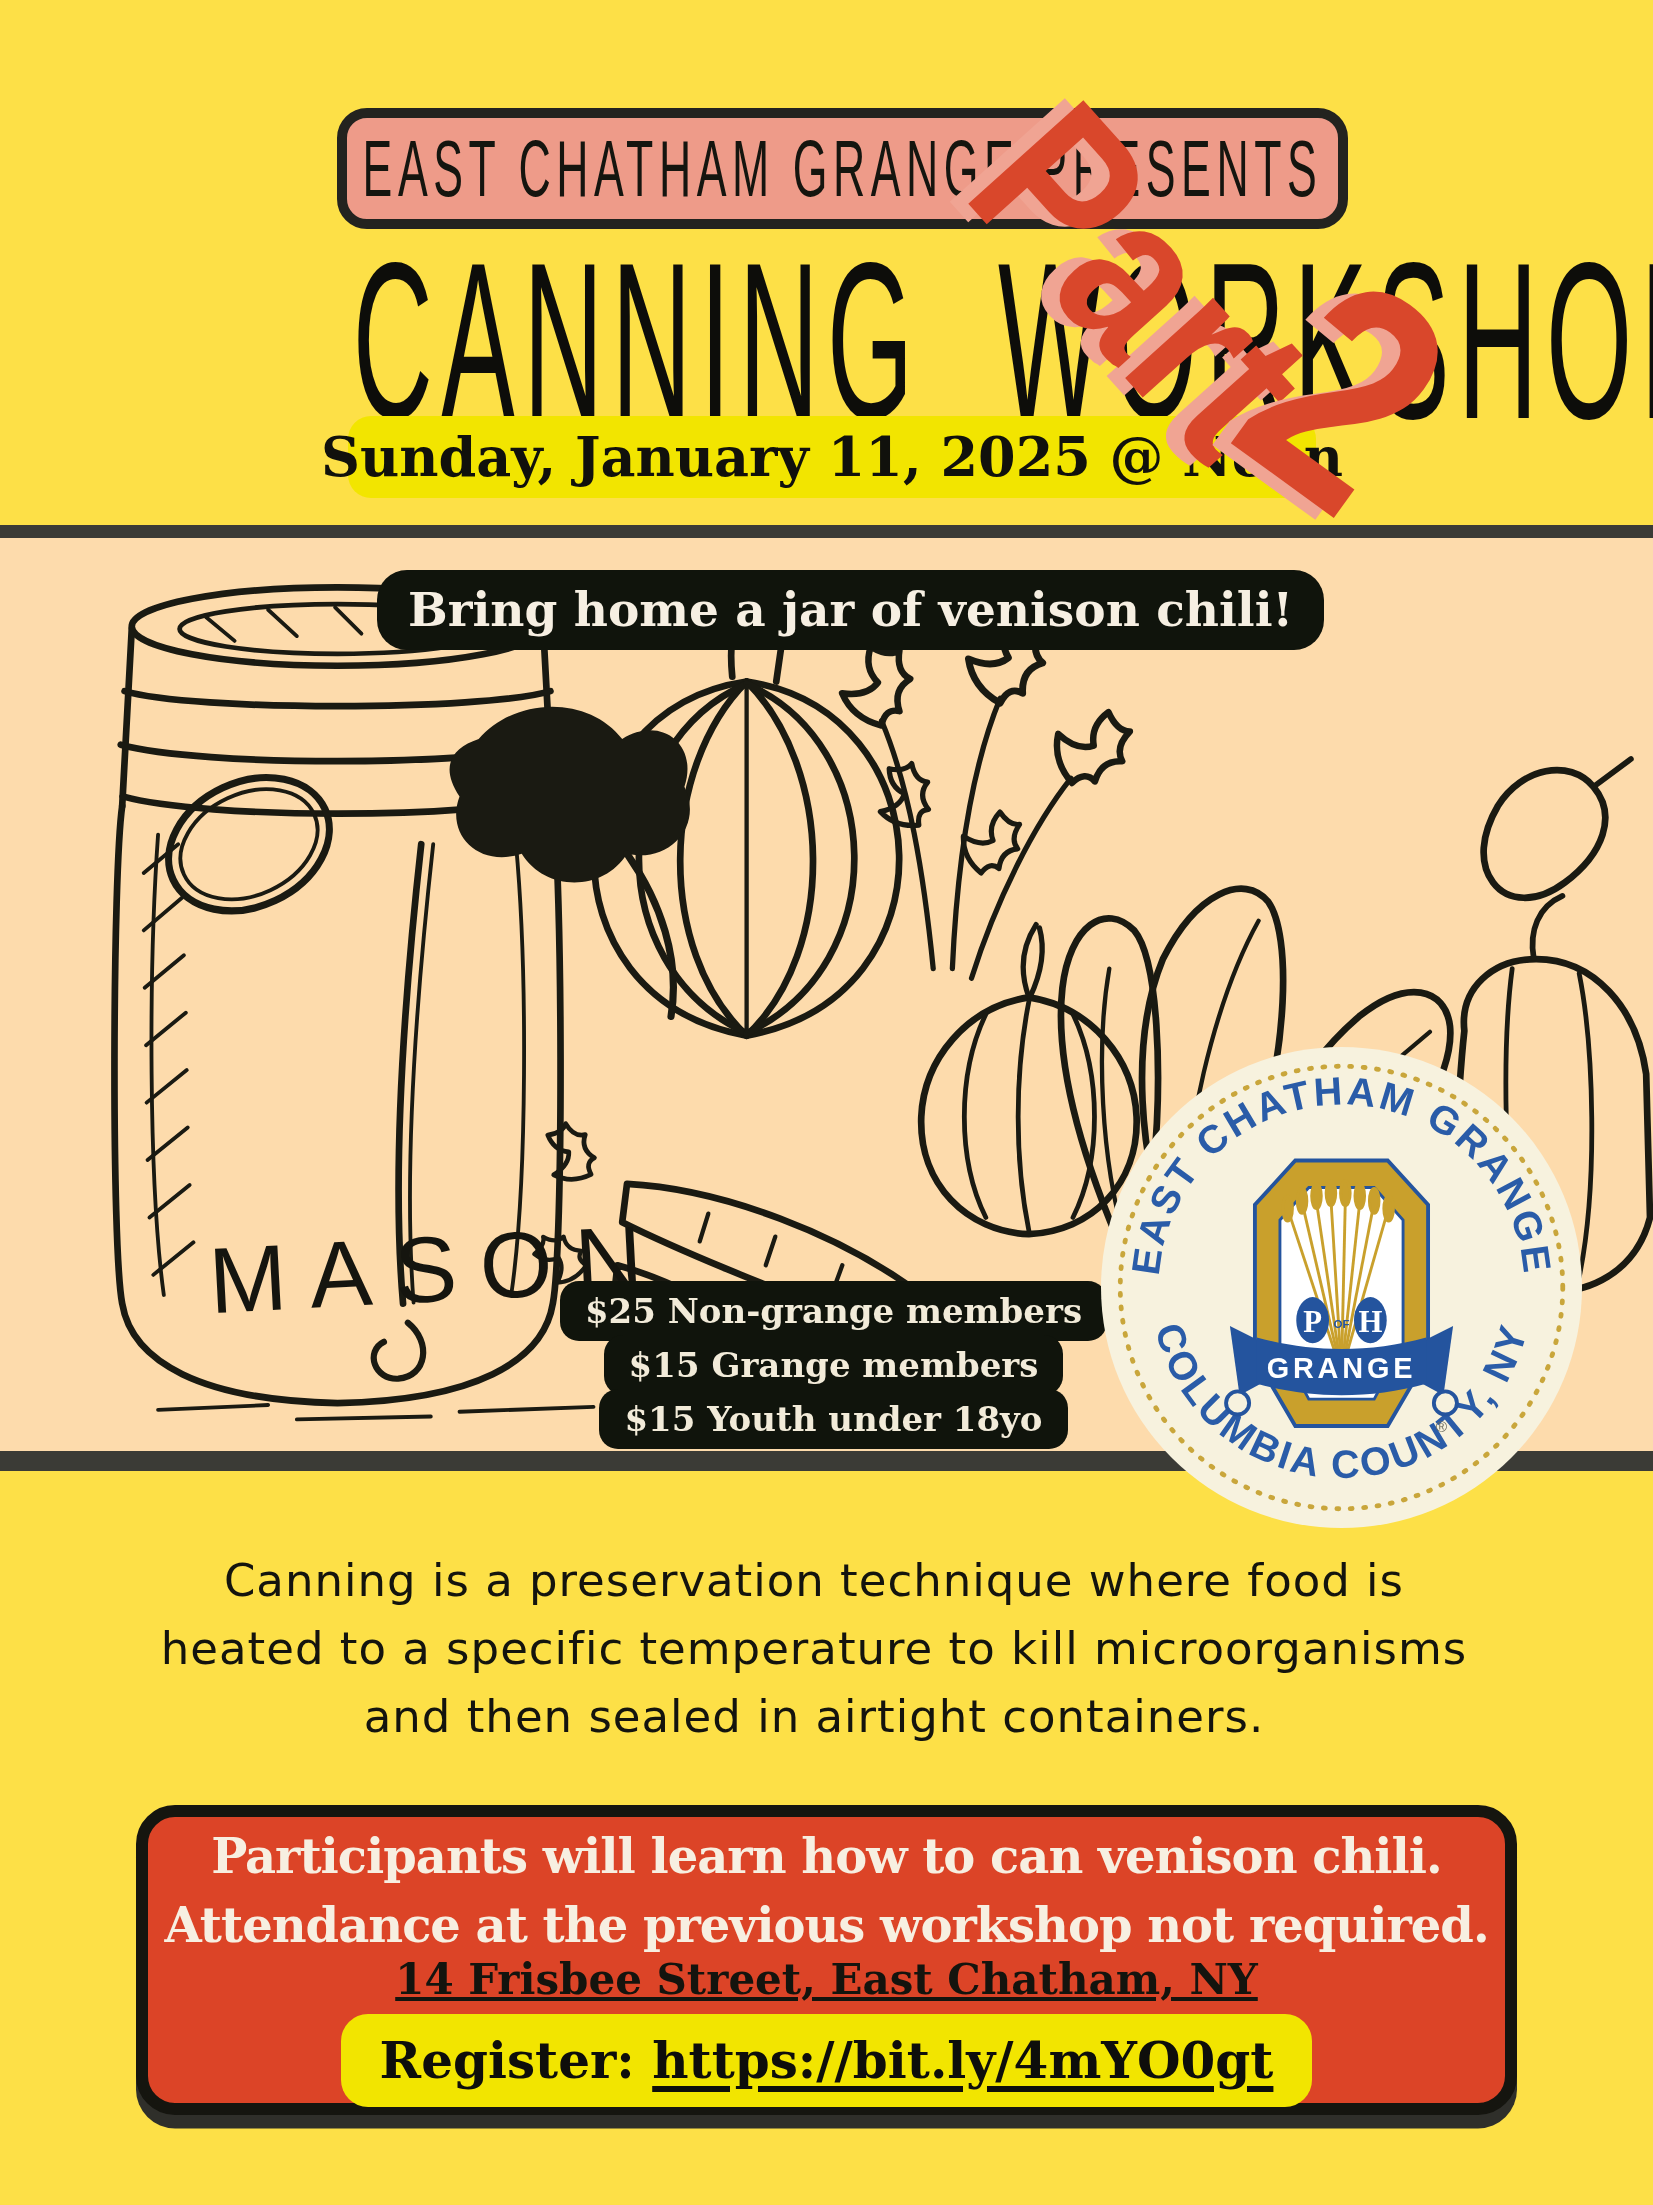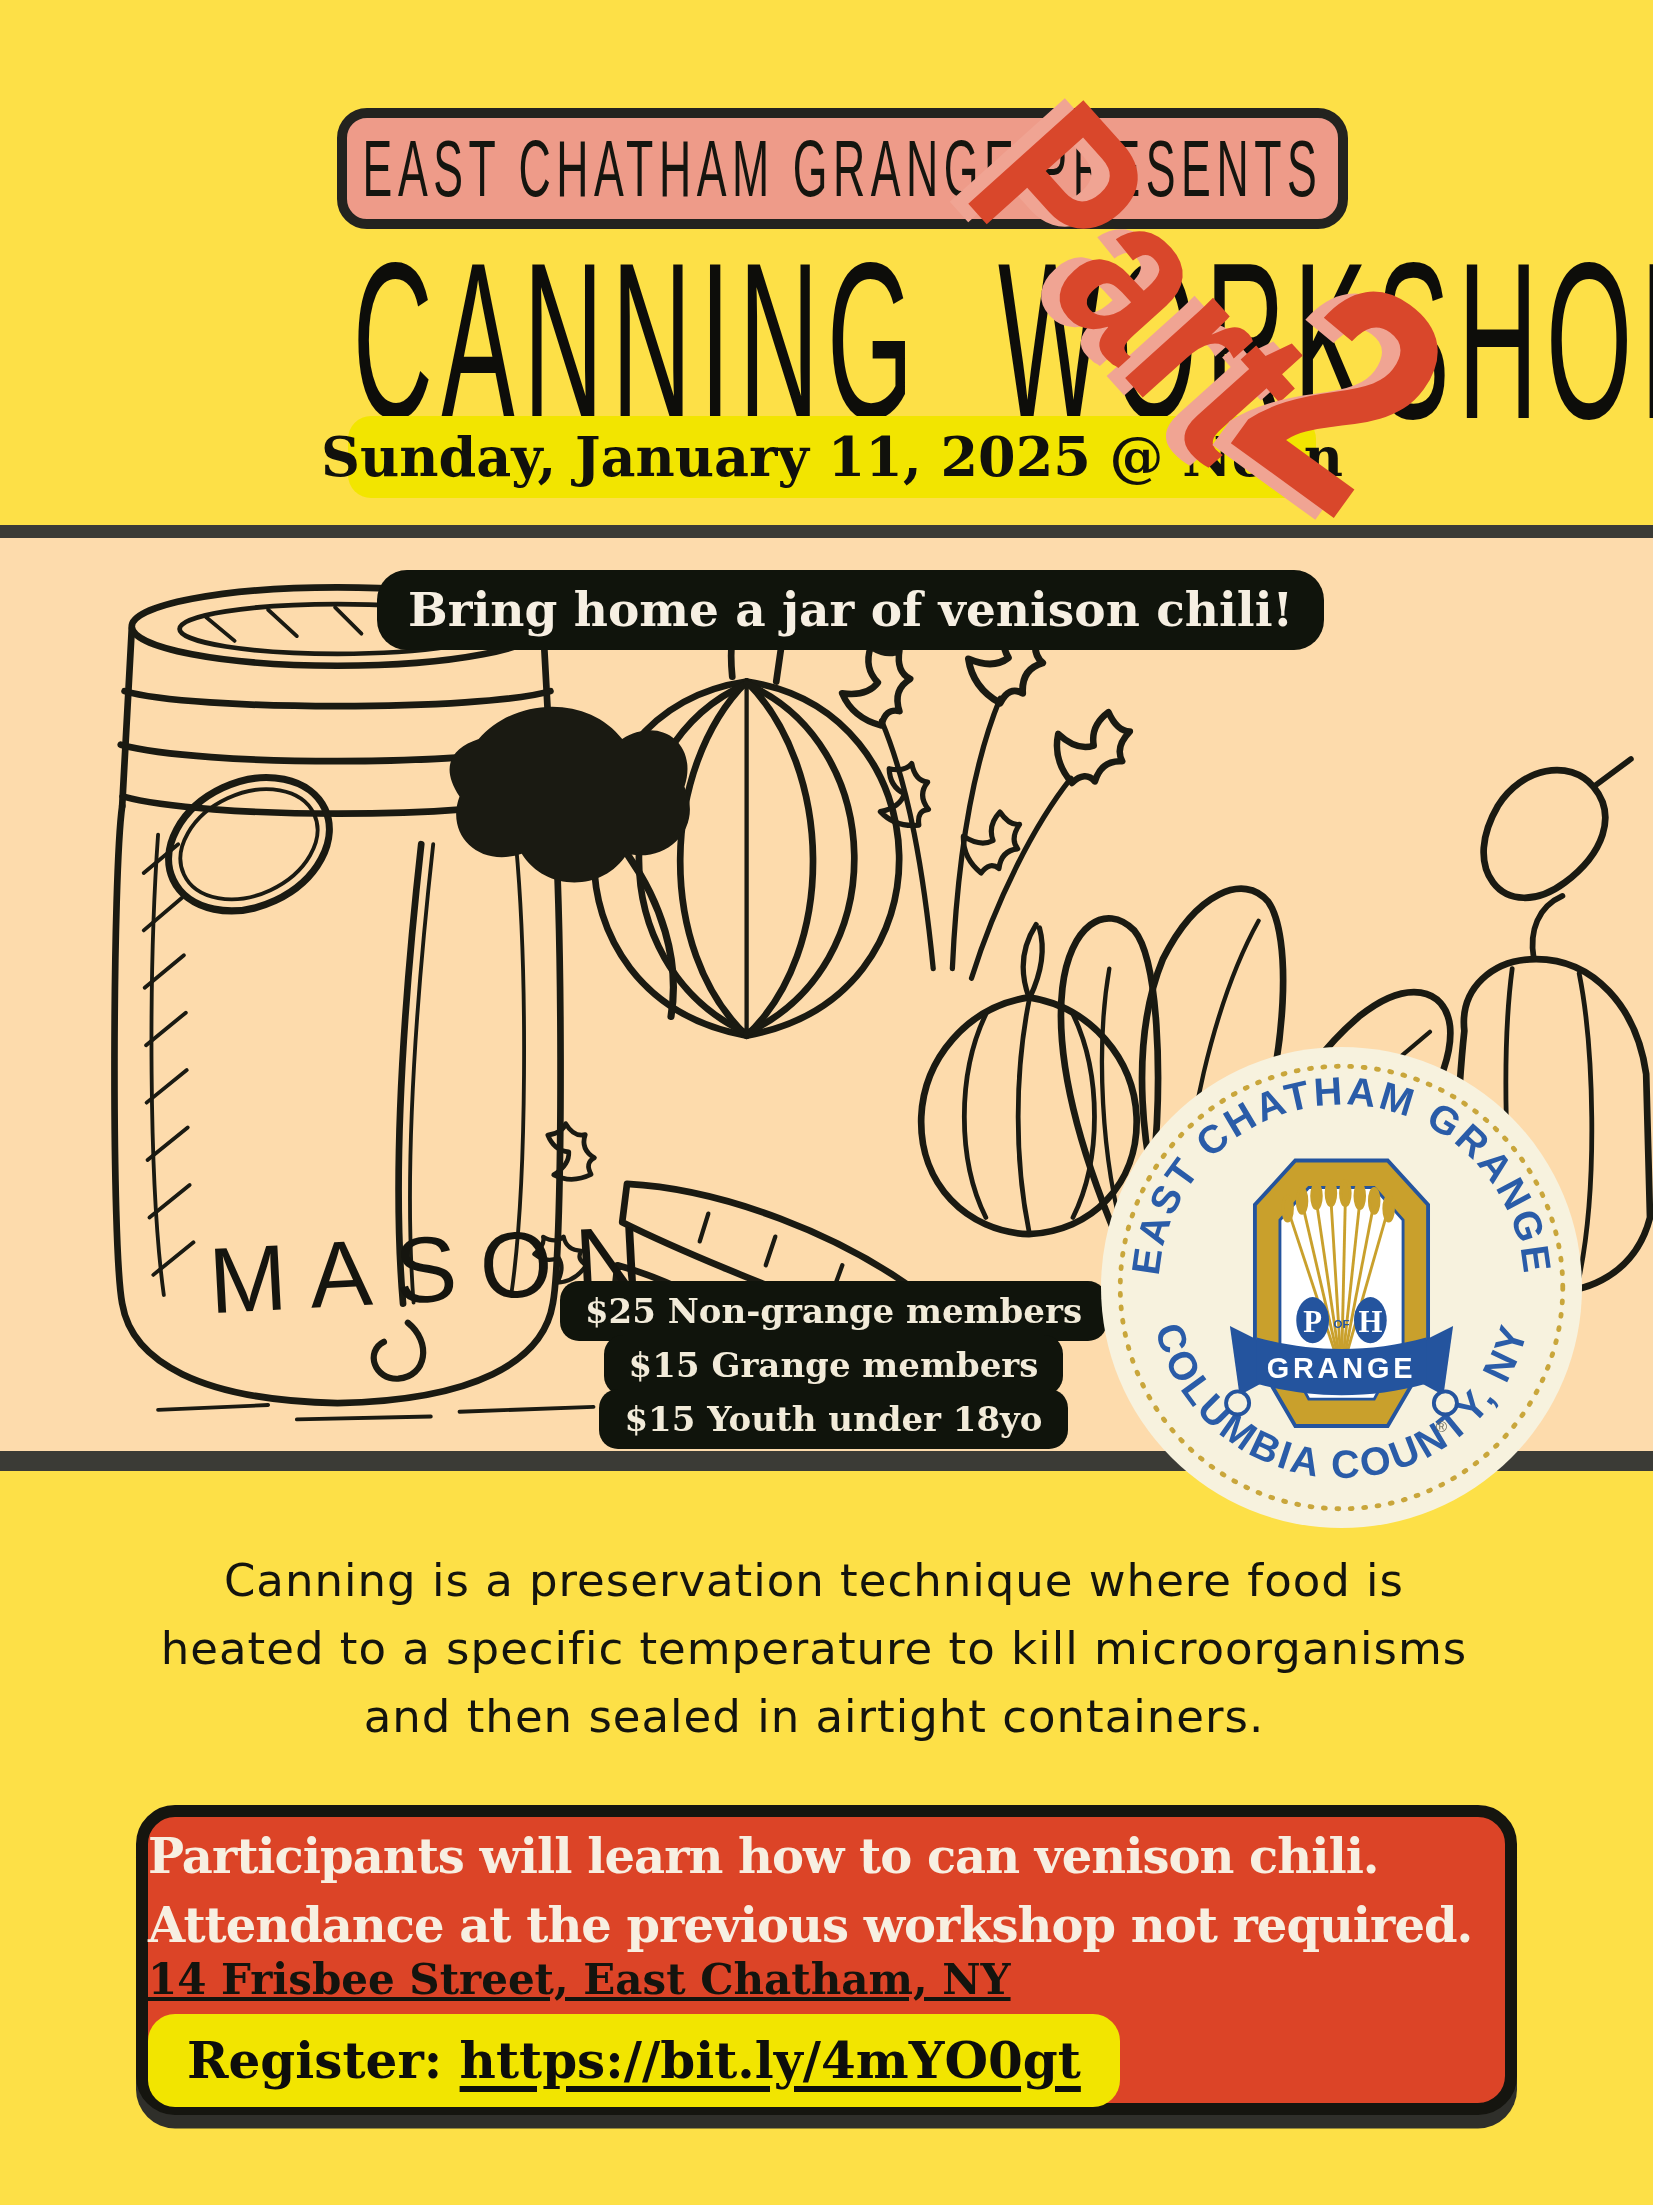--- a/index.html
+++ b/index.html
@@ -73,21 +73,21 @@
   .paragraph{
     position:absolute; top:1547px; left:72px; width:1484px; text-align:center;
     font-family:"DejaVu Sans",sans-serif; font-size:45px; color:#14140E; z-index:2;
   }
   .paragraph .line{ line-height:68px; letter-spacing:1px; white-space:nowrap; }
   
   .info-box{
     position:absolute; left:136px; top:1805px; width:1381px; height:310px;
     box-sizing:border-box; background:#DC4427; border:12.4px solid #15150F;
     border-radius:39px; box-shadow:0 13.4px 0 #2F2F2A; display:flex;
-    flex-direction:column; align-items:flex-start; padding-top:15.3px; z-index:2;
+    flex-direction:column; align-items:center; padding-top:15.3px; z-index:2;
   }
   .info-line{
     color:#F7EFE1; font-family:"DejaVu Serif",serif; font-weight:700;
     font-size:48px; line-height:1; letter-spacing:-1px; white-space:nowrap;
   }
   .info-line.second{ margin-top:21px; }
   .address{
     margin-top:10px; color:#14140E; font-family:"DejaVu Serif",serif;
     font-weight:700; font-size:42px; line-height:1; white-space:nowrap;text-decoration:underline;
   }

